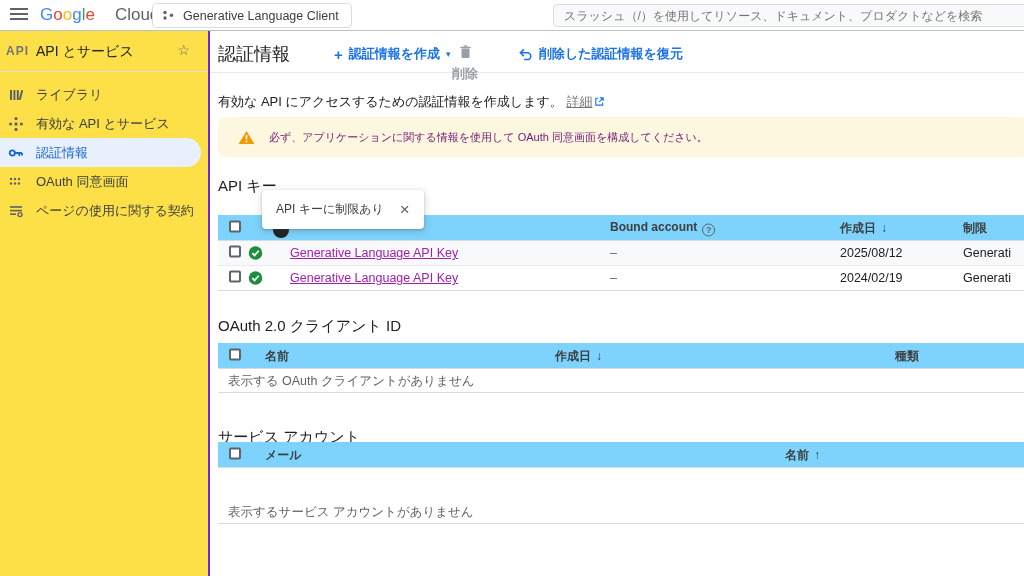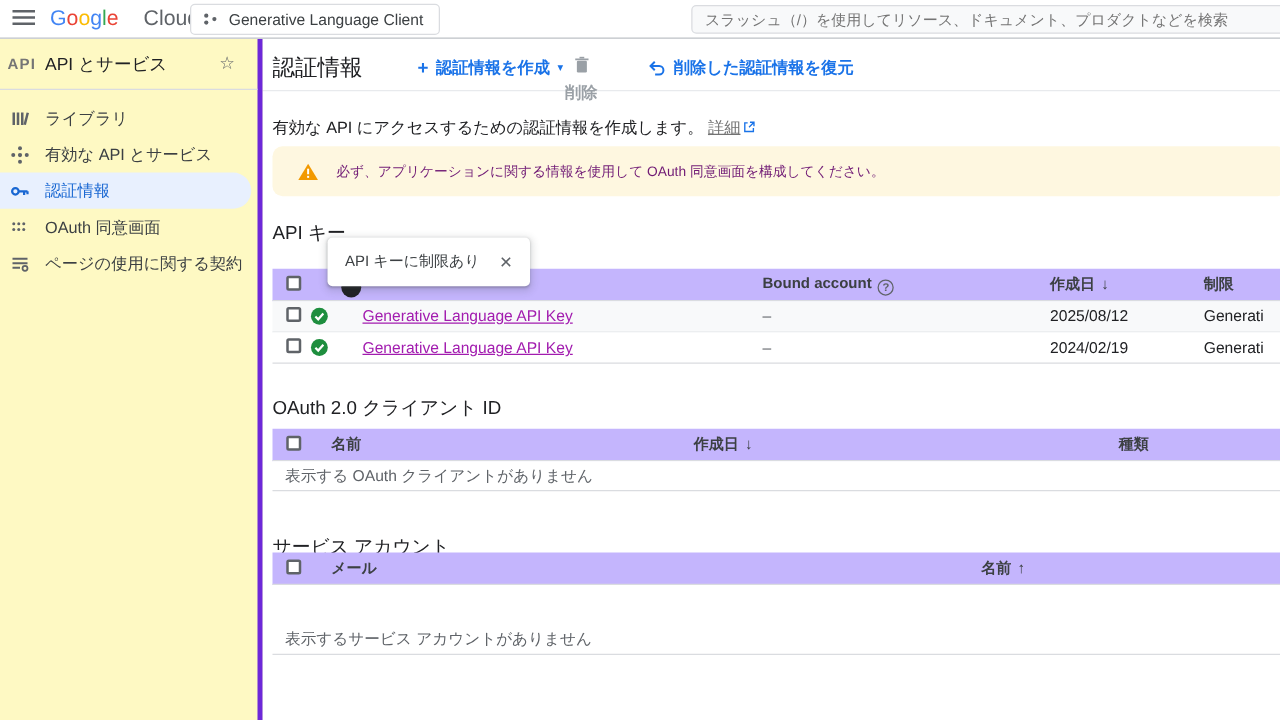--- a/index.html
+++ b/index.html
@@ -17,21 +17,21 @@
   .project-btn { position:absolute; left:152px; top:3px; height:25px; padding:0 12px 0 9px;
     border:1px solid #dadce0; border-radius:4px; background:#fff; display:flex;
     align-items:center; gap:8px; font-size:12.5px; color:#3c4043; cursor:pointer; }
   .search-box { position:absolute; left:553px; top:4px; width:478px; height:23px;
     border:1px solid #dadce0; border-radius:4px; background:#f8f9fa; }
   .search-box input { width:100%; height:100%; border:0; background:transparent; outline:none;
     padding:0 10px; font-size:12px; color:#5f6368; font-family:inherit; }
 
   
   .sidebar { position:absolute; left:0; top:31px; width:210px; height:545px;
-    background:#fef9c3; border-right:4px solid #6d28d9; z-index:10; }
+    background:#fde047; border-right:2px solid #6d28d9; z-index:10; }
   .sb-header { position:relative; height:41px; border-bottom:1px solid #dadce0; }
   .sb-logo { position:absolute; left:6px; top:13px; font-size:12px; font-weight:bold;
     color:#757575; letter-spacing:1px; }
   .sb-title { position:absolute; left:36px; top:12px; font-size:14px; color:#202124; }
   .sb-star { position:absolute; right:18px; top:11px; font-size:14px; color:#5f6368; cursor:pointer; }
   .nav { position:absolute; top:49px; left:0; width:210px; }
   .nav-item { position:relative; height:29px; display:flex; align-items:center;
     padding-left:8px; gap:12px; font-size:13px; color:#3c4043; cursor:pointer; }
   .nav-item svg { flex:0 0 16px; }
   .nav-item.selected { background:#e8f0fe; color:#1967d2; width:201px;
@@ -52,21 +52,21 @@
   .intro a { color:#737373; text-decoration:underline; cursor:pointer; }
   .ext-ico { vertical-align:-1px; margin-left:2px; }
   .banner { position:absolute; left:218px; top:117px; width:812px; height:40px;
     background:#fef7e0; border-radius:8px; display:flex; align-items:center; }
   .banner .tri { margin:0 14px 0 20px; }
   .banner .btext { font-size:11px; color:#701a75; }
 
   
   .section-title { position:absolute; left:218px; font-size:15px; color:#202124; }
   .tbl-row { position:absolute; left:218px; width:806px; }
-  .thead { height:26px; background:#c4b5fd; border-bottom:1px solid #dadce0;
+  .thead { height:26px; background:#7dd3fc; border-bottom:1px solid #dadce0;
     font-weight:bold; font-size:12px; color:#3c4043; }
   .trow { height:25px; background:#fff; border-bottom:1px solid #e8eaed; font-size:12.5px; }
   .trow.shade { background:#f8f9fa; }
   .trow.last { border-bottom:1px solid #dadce0; }
   .cell { position:absolute; top:50%; transform:translateY(-50%); white-space:nowrap; }
   .checkbox { display:inline-block; width:12px; height:12px; border:2px solid #5f6368;
     border-radius:2px; background:#fff; cursor:pointer; }
   .tbl-link { color:#a21caf; text-decoration:underline; cursor:pointer;text-align:right; }
   .muted { color:#5f6368; }
   .help-circ { display:inline-block; width:13px; height:13px; border:1px solid #5f6368;

